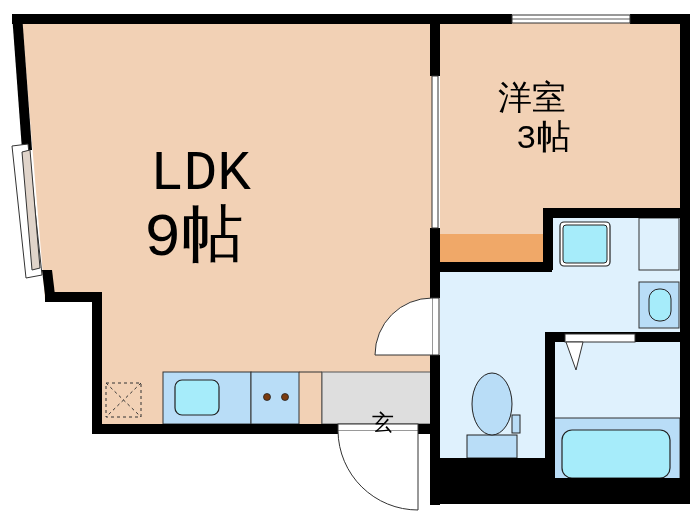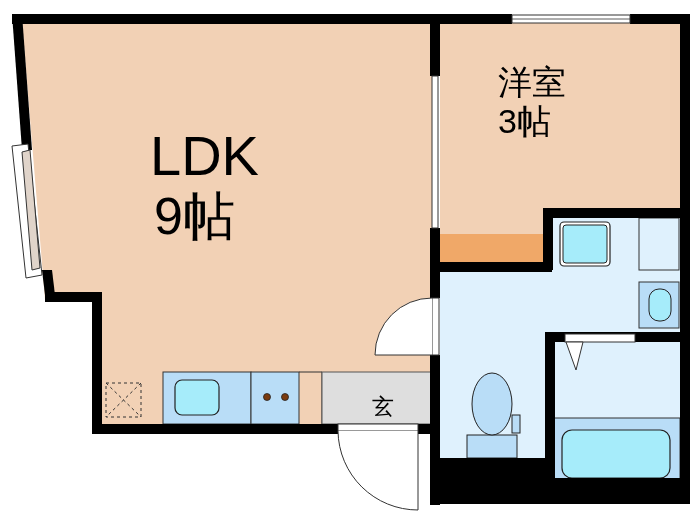--- a/index.html
+++ b/index.html
@@ -1,18 +1,18 @@
 <!DOCTYPE html>
 <html><head>
 <meta charset="utf-8">
 <style>
   html, body { margin:0; padding:0; background:#ffffff; }
   body { width:700px; height:525px; position:relative; overflow:hidden; font-family:"DejaVu Sans", sans-serif; }
   svg { position:absolute; left:0; top:0; }
-  .label { position:absolute; color:#000; font-family:Liberation Sans, sans-serif; line-height:1; }
+  .label { position:absolute; color:#000; font-family:Liberation Mono, monospace; line-height:1;margin-top:18px; }
 </style>
 </head>
 <body>
 
 <svg width="700" height="525" viewBox="0 0 700 525">
 
   <polygon points="22,22 432,22 432,425 100,425 100,300 45,300" fill="#f2d1b5"></polygon>
 
   <rect x="440" y="22" width="240" height="240" fill="#f2d1b5"></rect>
 
@@ -90,16 +90,16 @@
 
   <rect x="432" y="298" width="7" height="57" fill="#fff" stroke="#333" stroke-width="1"></rect>
   <path d="M432,298 A57,57 0 0 0 375,355 L432,355" fill="#fff" stroke="#333" stroke-width="1"></path>
   <rect x="338" y="424" width="80" height="7" fill="#fff" stroke="#333" stroke-width="1"></rect>
   <path d="M338,431 A80,80 0 0 0 418,510 L418,431" fill="#fff" stroke="#333" stroke-width="1"></path>
   <rect x="565" y="334" width="70" height="8" fill="#fff" stroke="#333" stroke-width="1"></rect>
   <polygon points="566,342 583,342 576,370" fill="#fff" stroke="#333" stroke-width="1"></polygon>
 </svg>
 
 <div class="label" style="left:150px;top:128px;font-size:56px;">LDK</div>
-<div class="label" style="left:154px;top:190px;font-size:52px;">9帖</div>
+<div class="label" style="left:144px;top:190px;font-size:62px;">9帖</div>
 <div class="label" style="left:498px;top:65px;font-size:34px;">洋室</div>
-<div class="label" style="left:498px;top:104px;font-size:34px;">3帖</div>
+<div class="label" style="left:516px;top:104px;font-size:34px;">3帖</div>
 <div class="label" style="left:372px;top:396px;font-size:22px;">玄</div>
 
 </body></html>

